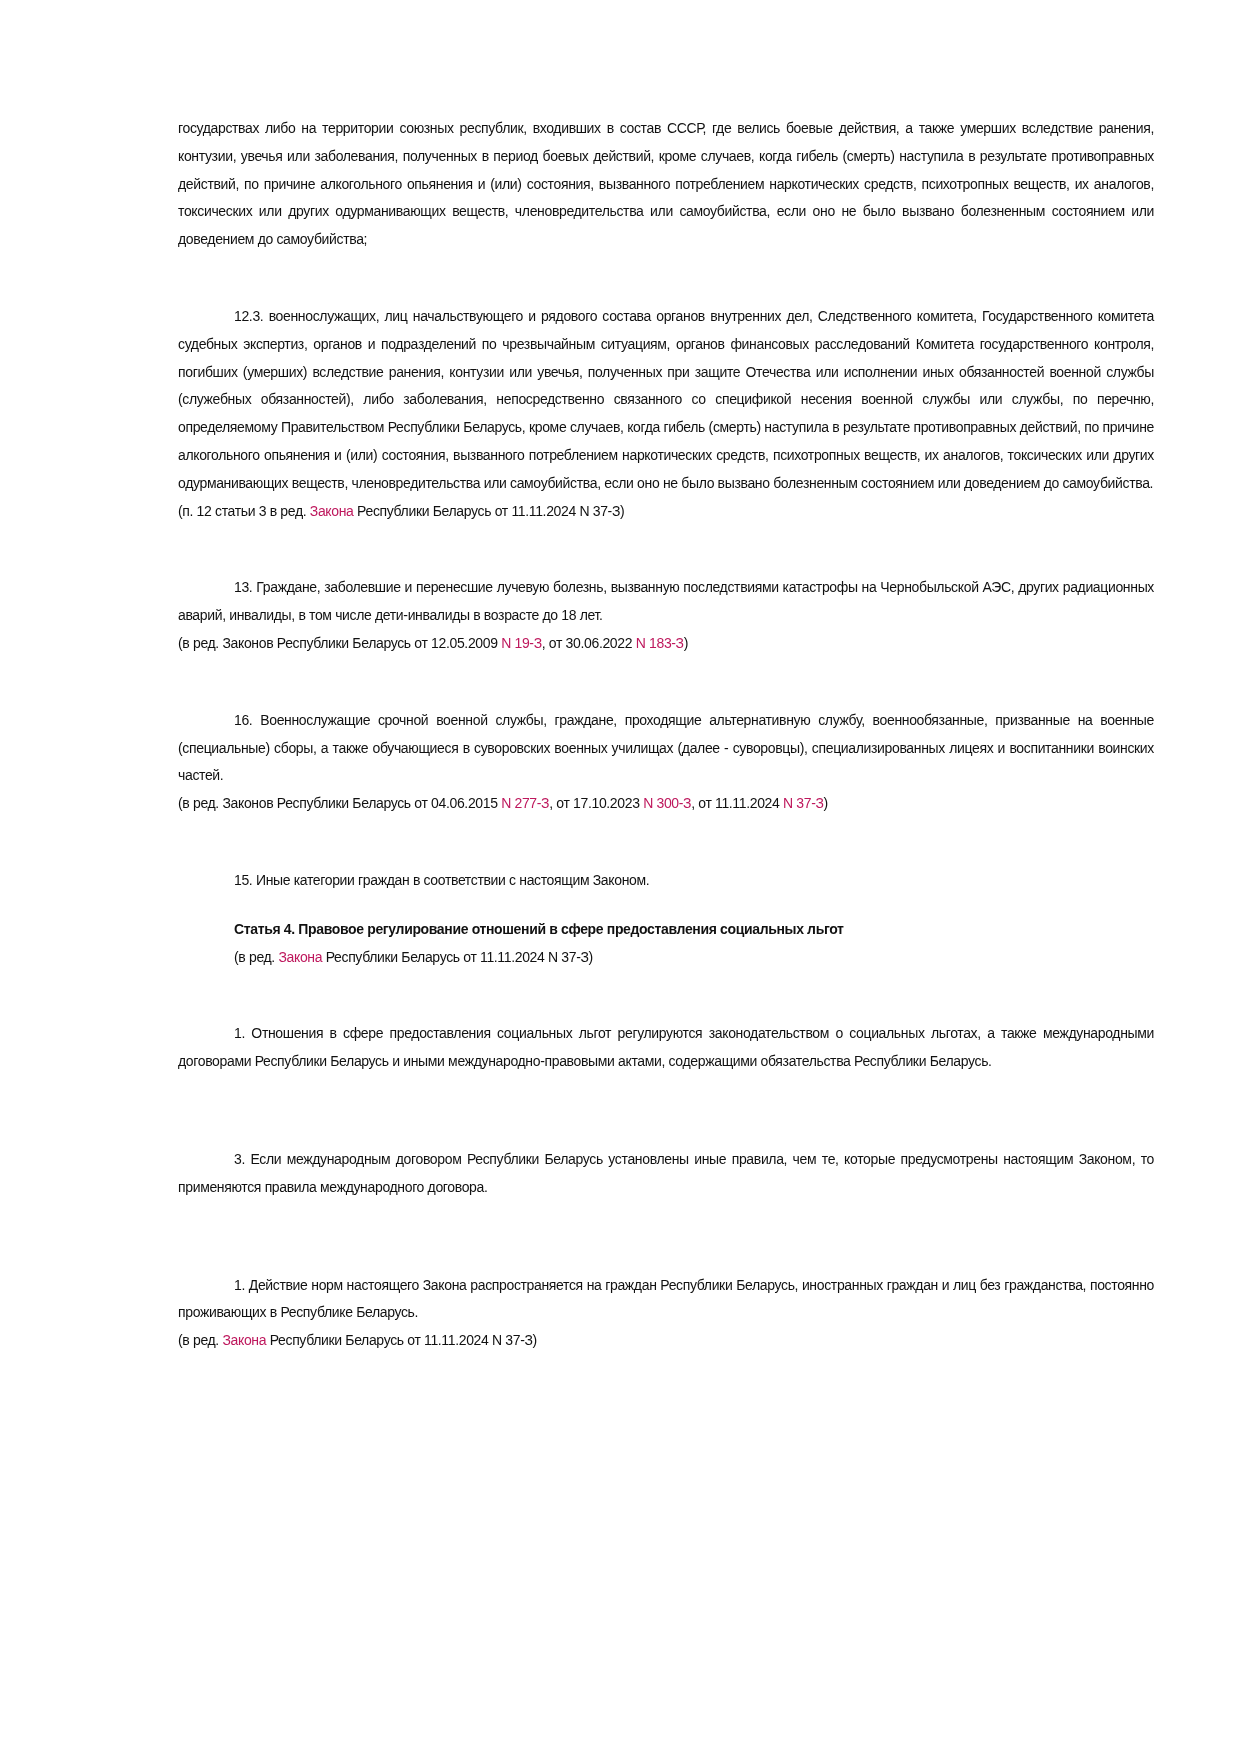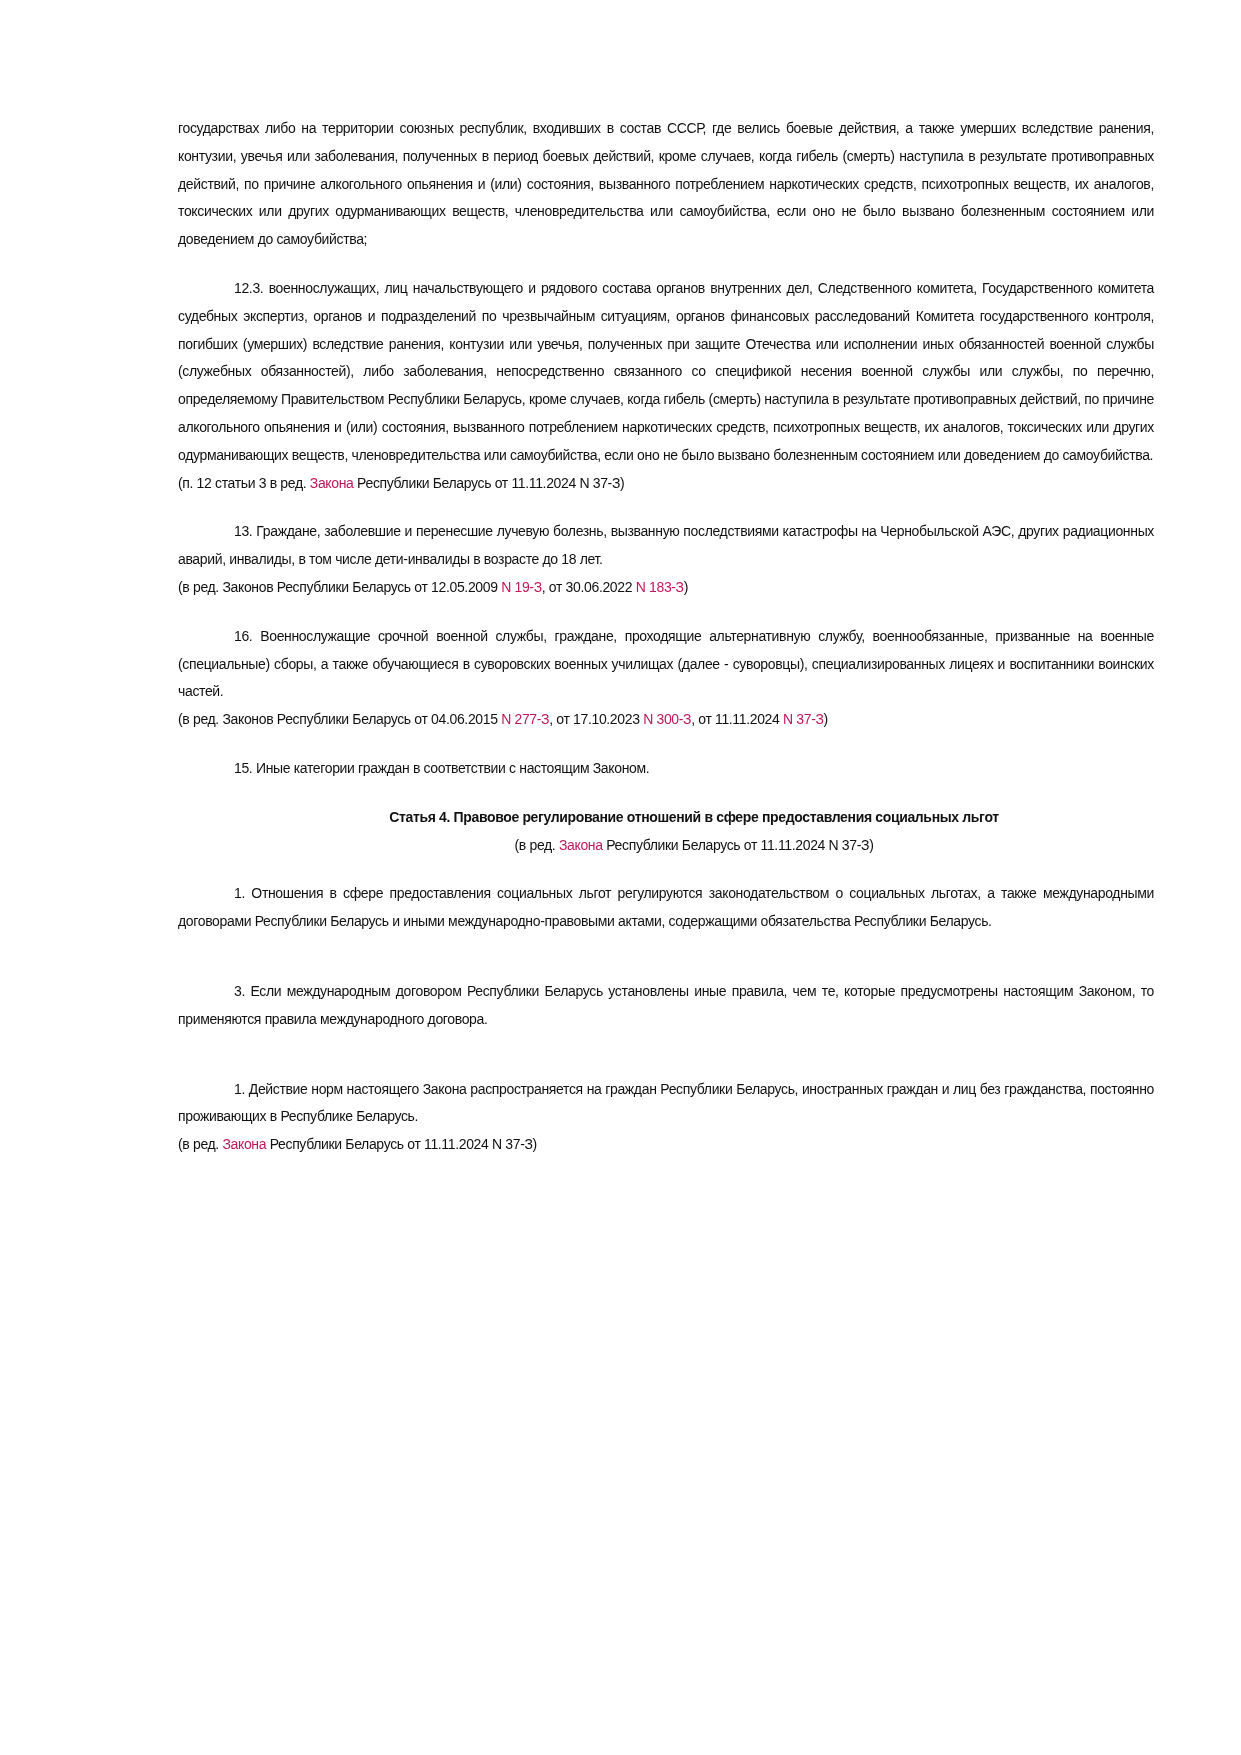--- a/index.html
+++ b/index.html
@@ -1,24 +1,24 @@
 <!DOCTYPE html>
 <html><head>
 <meta charset="utf-8">
 <style>
   html, body { margin:0; padding:0; background:#ffffff; }
   body { width:1241px; height:1755px; position:relative; overflow:hidden;
          font-family:"Liberation Sans", sans-serif; color:#111; }
   .page { position:absolute; left:178px; top:115px; width:976px; }
   p { margin:0; font-size:14px; line-height:27.8px; text-align:justify; letter-spacing:-0.35px; word-spacing:0px; }
-  .indent { text-indent:56px; }
+  .indent { text-indent:56px;margin-top:28px; }
   .gap { height:21px; }
   .note { text-align:left; }
   .bold { font-weight:bold; }
-  .art { padding-left:56px; text-align:center; }
+  .art { padding-left:56px; text-align:left; }
   a { color:#be185d; text-decoration:none; }
 </style>
 </head>
 <body>
 
 <div class="page">
   <p>государствах либо на территории союзных республик, входивших в состав СССР, где велись боевые действия, а также умерших вследствие ранения, контузии, увечья или заболевания, полученных в период боевых действий, кроме случаев, когда гибель (смерть) наступила в результате противоправных действий, по причине алкогольного опьянения и (или) состояния, вызванного потреблением наркотических средств, психотропных веществ, их аналогов, токсических или других одурманивающих веществ, членовредительства или самоубийства, если оно не было вызвано болезненным состоянием или доведением до самоубийства;</p>
   <div class="gap"></div>
   <p class="indent">12.3. военнослужащих, лиц начальствующего и рядового состава органов внутренних дел, Следственного комитета, Государственного комитета судебных экспертиз, органов и подразделений по чрезвычайным ситуациям, органов финансовых расследований Комитета государственного контроля, погибших (умерших) вследствие ранения, контузии или увечья, полученных при защите Отечества или исполнении иных обязанностей военной службы (служебных обязанностей), либо заболевания, непосредственно связанного со спецификой несения военной службы или службы, по перечню, определяемому Правительством Республики Беларусь, кроме случаев, когда гибель (смерть) наступила в результате противоправных действий, по причине алкогольного опьянения и (или) состояния, вызванного потреблением наркотических средств, психотропных веществ, их аналогов, токсических или других одурманивающих веществ, членовредительства или самоубийства, если оно не было вызвано болезненным состоянием или доведением до самоубийства.</p>
   <p class="note"><span>(п. 12 статьи 3 в ред. </span><a>Закона</a><span> Республики Беларусь от 11.11.2024 N 37-З)</span></p>

